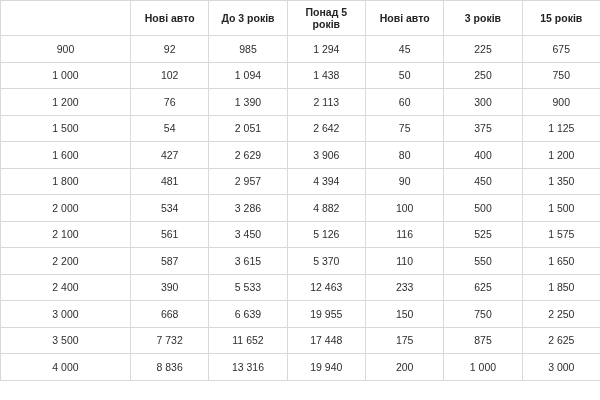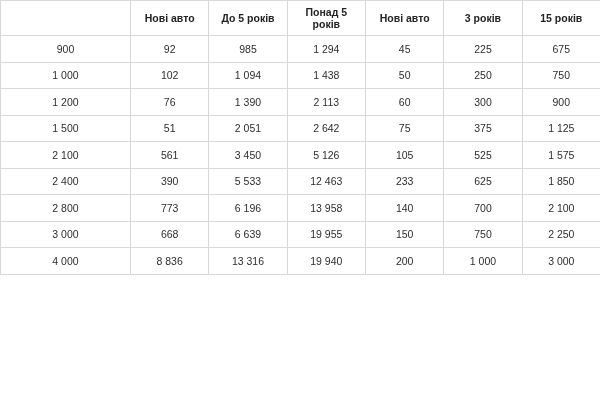--- a/index.html
+++ b/index.html
@@ -56,21 +56,21 @@
     <col class="col-rest">
     <col class="col-rest">
     <col class="col-rest">
     <col class="col-rest">
     <col class="col-rest">
   </colgroup>
   <thead>
     <tr>
       <th></th>
       <th>Нові авто</th>
-      <th>До 5 років</th>
+      <th>До 3 років</th>
       <th>Понад 5 років</th>
       <th>Нові авто</th>
       <th>3 років</th>
       <th>15 років</th>
     </tr>
   </thead>
   <tbody>
     <tr>
       <td class="first-cell">900</td>
       <td>92</td>
@@ -93,62 +93,98 @@
       <td class="first-cell">1 200</td>
       <td>76</td>
       <td>1 390</td>
       <td>2 113</td>
       <td>60</td>
       <td>300</td>
       <td>900</td>
     </tr>
     <tr>
       <td class="first-cell">1 500</td>
-      <td>51</td>
+      <td>54</td>
       <td>2 051</td>
       <td>2 642</td>
       <td>75</td>
       <td>375</td>
       <td>1 125</td>
     </tr>
     <tr>
+      <td class="first-cell">1 600</td>
+      <td>427</td>
+      <td>2 629</td>
+      <td>3 906</td>
+      <td>80</td>
+      <td>400</td>
+      <td>1 200</td>
+    </tr>
+    <tr>
+      <td class="first-cell">1 800</td>
+      <td>481</td>
+      <td>2 957</td>
+      <td>4 394</td>
+      <td>90</td>
+      <td>450</td>
+      <td>1 350</td>
+    </tr>
+    <tr>
+      <td class="first-cell">2 000</td>
+      <td>534</td>
+      <td>3 286</td>
+      <td>4 882</td>
+      <td>100</td>
+      <td>500</td>
+      <td>1 500</td>
+    </tr>
+    <tr>
       <td class="first-cell">2 100</td>
       <td>561</td>
       <td>3 450</td>
       <td>5 126</td>
-      <td>105</td>
+      <td>116</td>
       <td>525</td>
       <td>1 575</td>
+    </tr>
+    <tr>
+      <td class="first-cell">2 200</td>
+      <td>587</td>
+      <td>3 615</td>
+      <td>5 370</td>
+      <td>110</td>
+      <td>550</td>
+      <td>1 650</td>
     </tr>
     <tr>
       <td class="first-cell">2 400</td>
       <td>390</td>
       <td>5 533</td>
       <td>12 463</td>
       <td>233</td>
       <td>625</td>
       <td>1 850</td>
     </tr>
     <tr>
-      <td class="first-cell">2 800</td>
-      <td>773</td>
-      <td>6 196</td>
-      <td>13 958</td>
-      <td>140</td>
-      <td>700</td>
-      <td>2 100</td>
-    </tr>
-    <tr>
       <td class="first-cell">3 000</td>
       <td>668</td>
       <td>6 639</td>
       <td>19 955</td>
       <td>150</td>
       <td>750</td>
       <td>2 250</td>
+    </tr>
+    <tr>
+      <td class="first-cell">3 500</td>
+      <td>7 732</td>
+      <td>11 652</td>
+      <td>17 448</td>
+      <td>175</td>
+      <td>875</td>
+      <td>2 625</td>
     </tr>
     <tr>
       <td class="first-cell">4 000</td>
       <td>8 836</td>
       <td>13 316</td>
       <td>19 940</td>
       <td>200</td>
       <td>1 000</td>
       <td>3 000</td>
     </tr>

